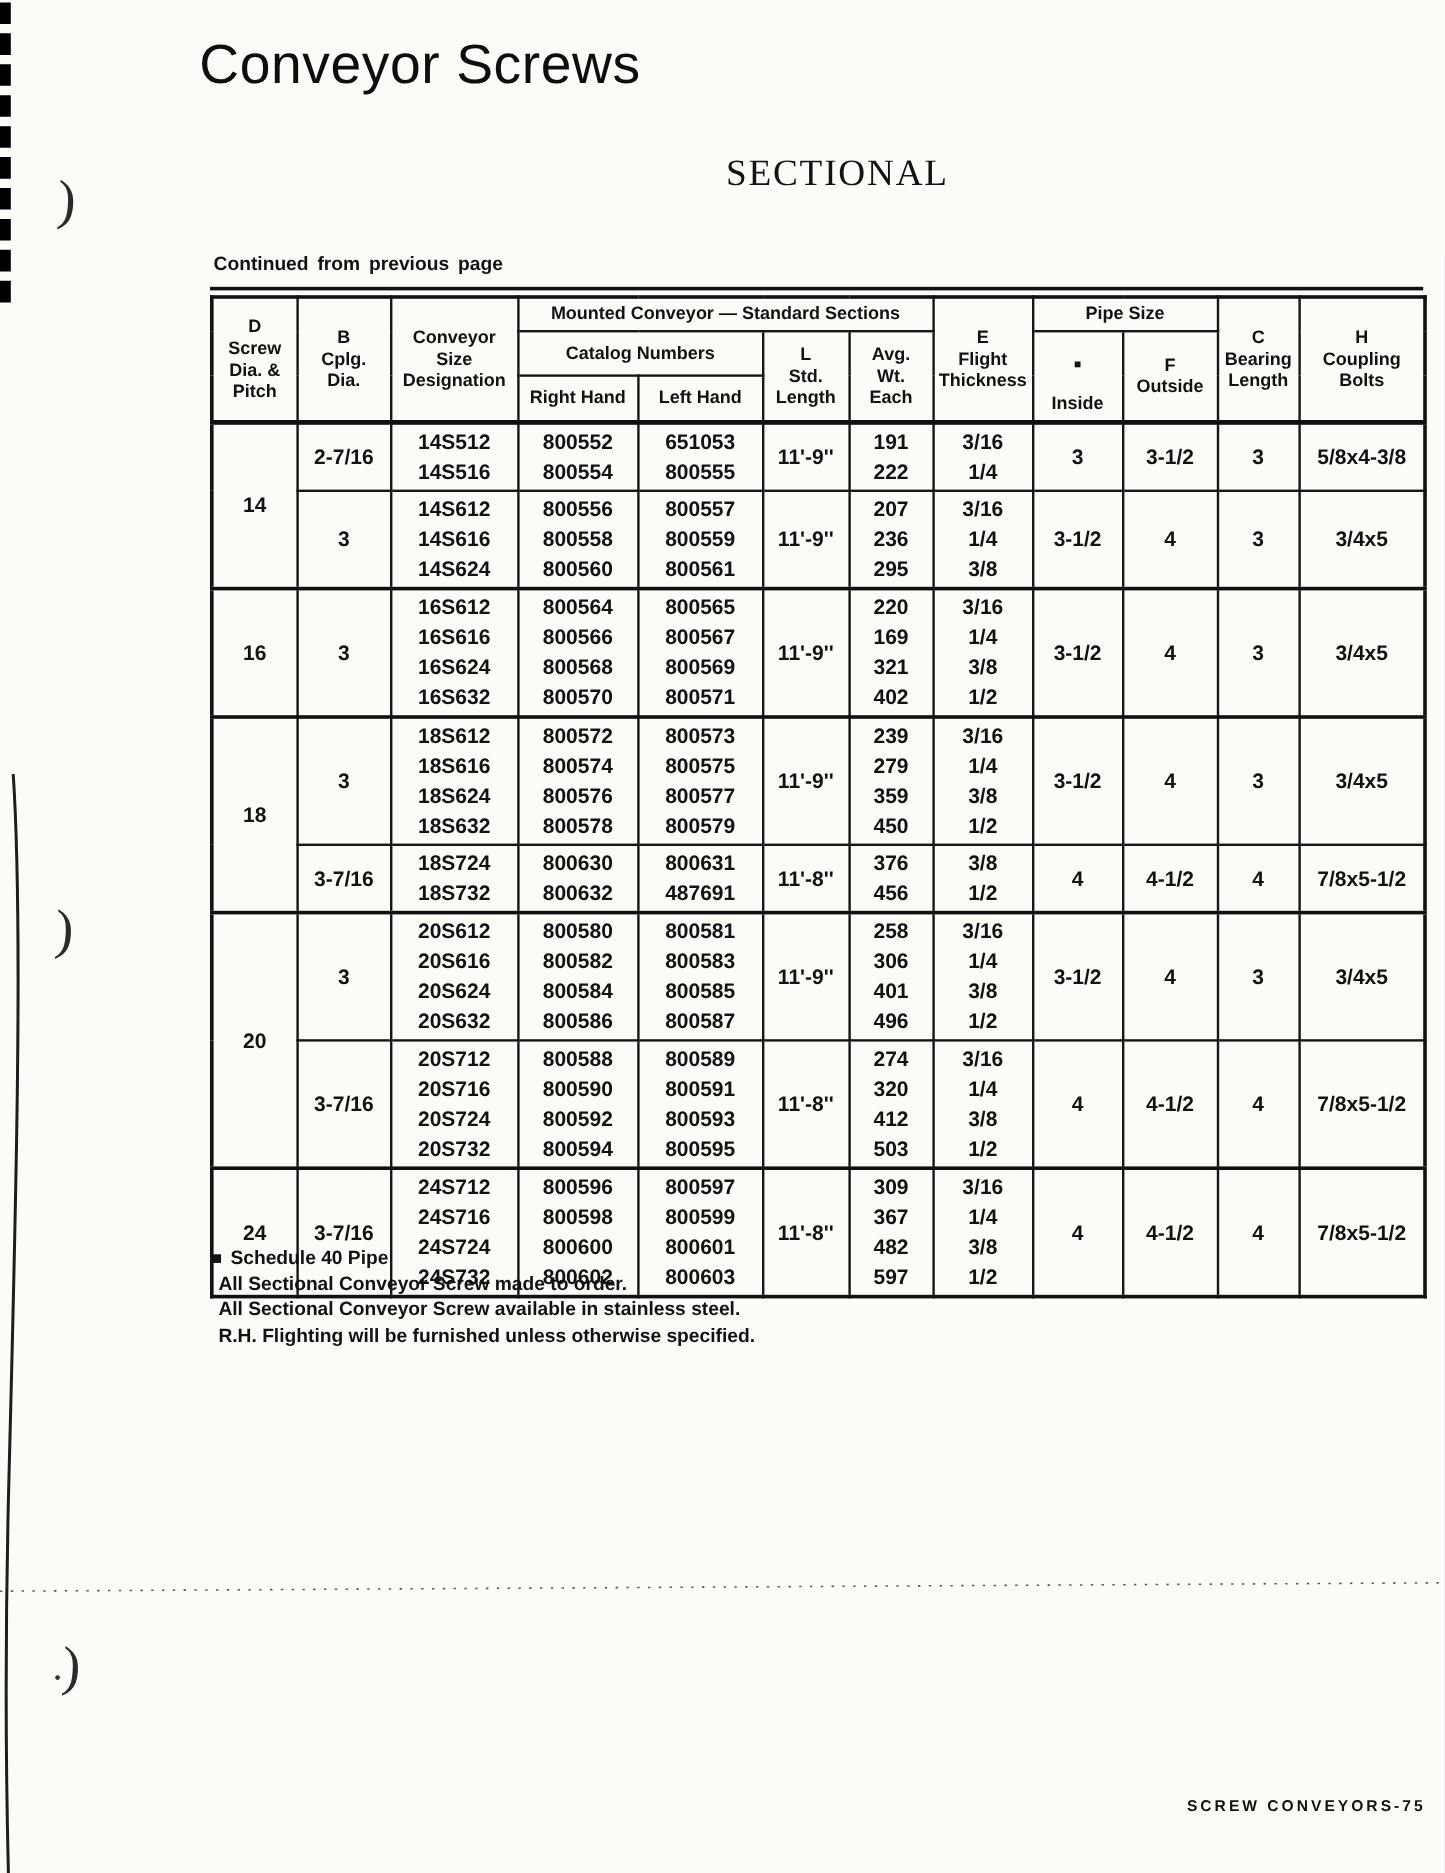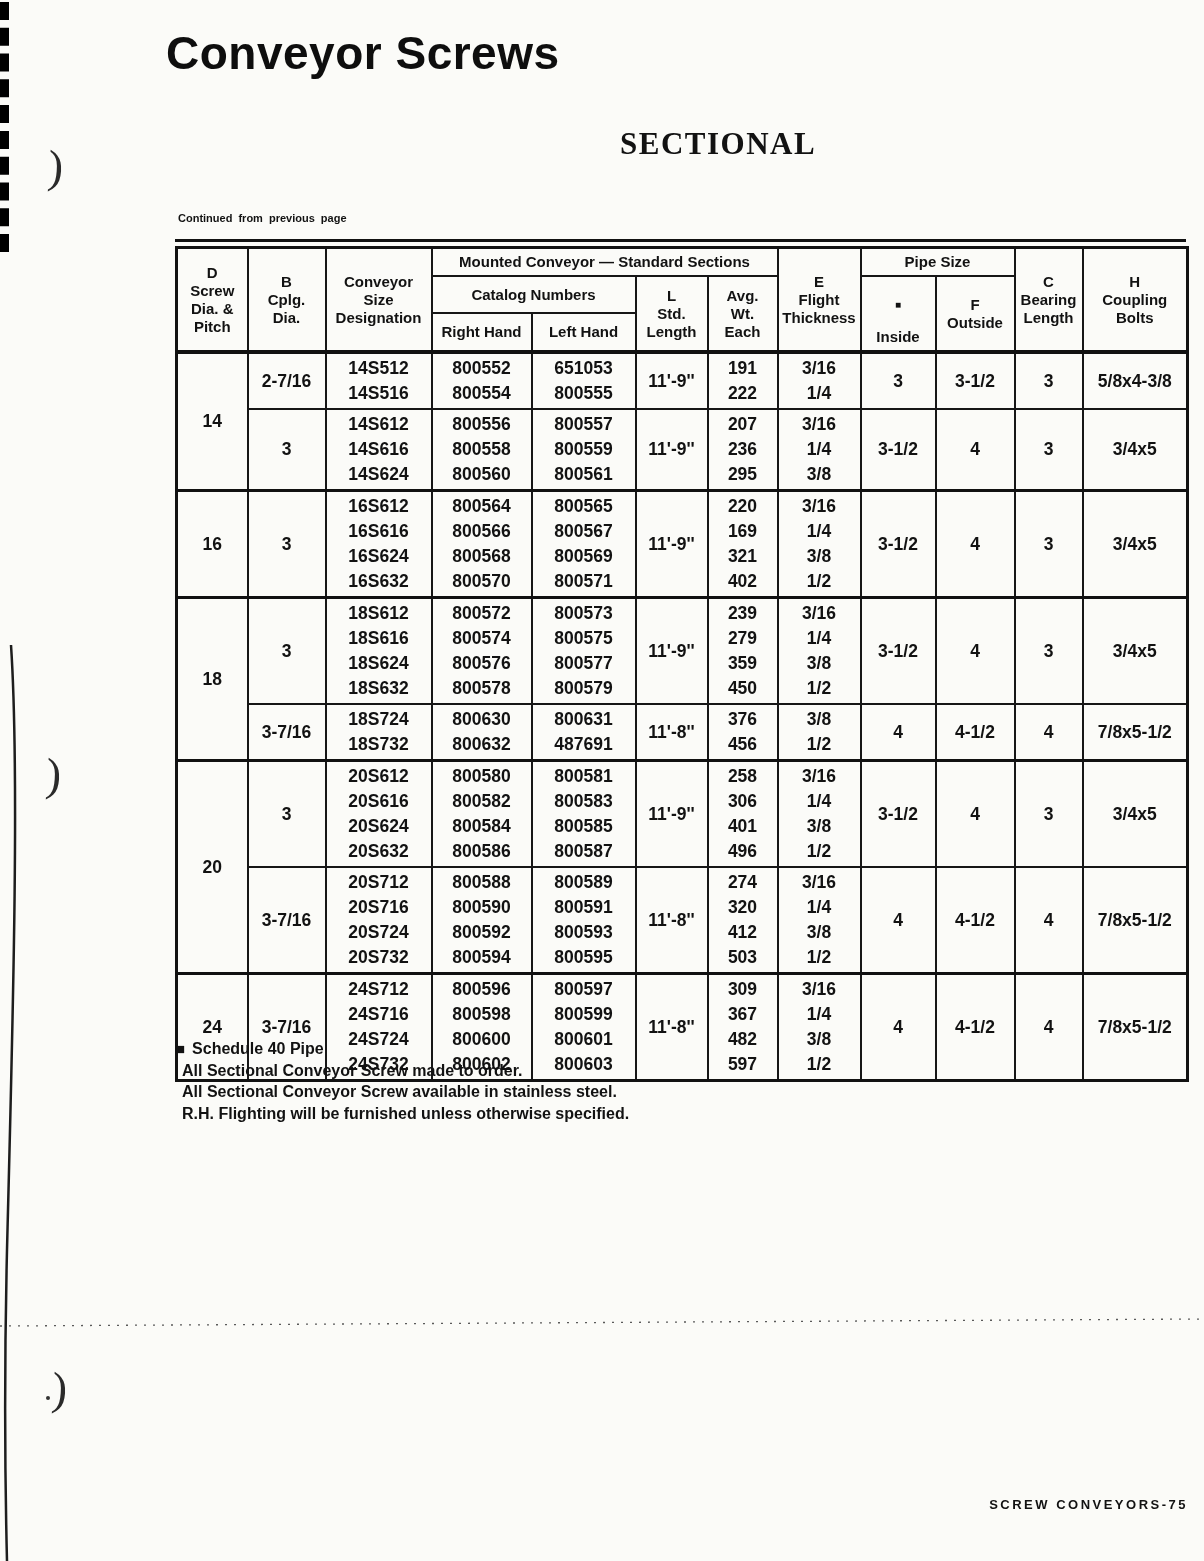--- a/index.html
+++ b/index.html
@@ -1,22 +1,22 @@
 <!DOCTYPE html>
 <html><head>
 <meta charset="utf-8">
 <style>
   html,body{margin:0;padding:0;background:#d8d8d8;}
   .page{position:relative;width:1204px;height:1561px;background:#fbfbf8;overflow:hidden;
         font-family:"Liberation Sans",sans-serif;color:#121212;}
-  .title{position:absolute;left:166px;top:26px;margin:0;font-size:46px;font-weight:700;
+  .title{position:absolute;left:166px;top:26px;margin:0;font-size:46px;font-weight:400;
          letter-spacing:.5px;color:#0e0e0e;}
-  .subtitle{position:absolute;left:620px;top:126px;font-family:"Liberation Serif",serif;
-            font-size:31px;font-weight:700;letter-spacing:1.5px;}
-  .continued{position:absolute;left:178px;top:212px;font-size:11px;font-weight:700;word-spacing:3px;}
+  .subtitle{position:absolute;left:605px;top:126px;font-family:"Liberation Serif",serif;
+            font-size:31px;font-weight:400;letter-spacing:1.5px;}
+  .continued{position:absolute;left:178px;top:212px;font-size:16px;font-weight:700;word-spacing:3px;}
   .toprule{position:absolute;left:175px;top:239px;width:1011px;height:3px;background:#121212;}
   .tbl{position:absolute;left:175px;top:246px;width:1011px;border-collapse:collapse;
        table-layout:fixed;border:3px solid #121212;}
   .tbl th,.tbl td{border:2px solid #161616;text-align:center;vertical-align:middle;
        white-space:pre-line;overflow:hidden;}
   .tbl thead{border-bottom:4px solid #111;}
   .tbl thead th{font-size:15px;font-weight:700;line-height:18px;padding:4px 1px;}
   .tbl tbody{border-top:3px solid #111;}
   .tbl td{font-size:17.5px;font-weight:700;line-height:25px;padding:2px 0;}
   .sq-sm{display:block;font-size:10px;line-height:11px;}

